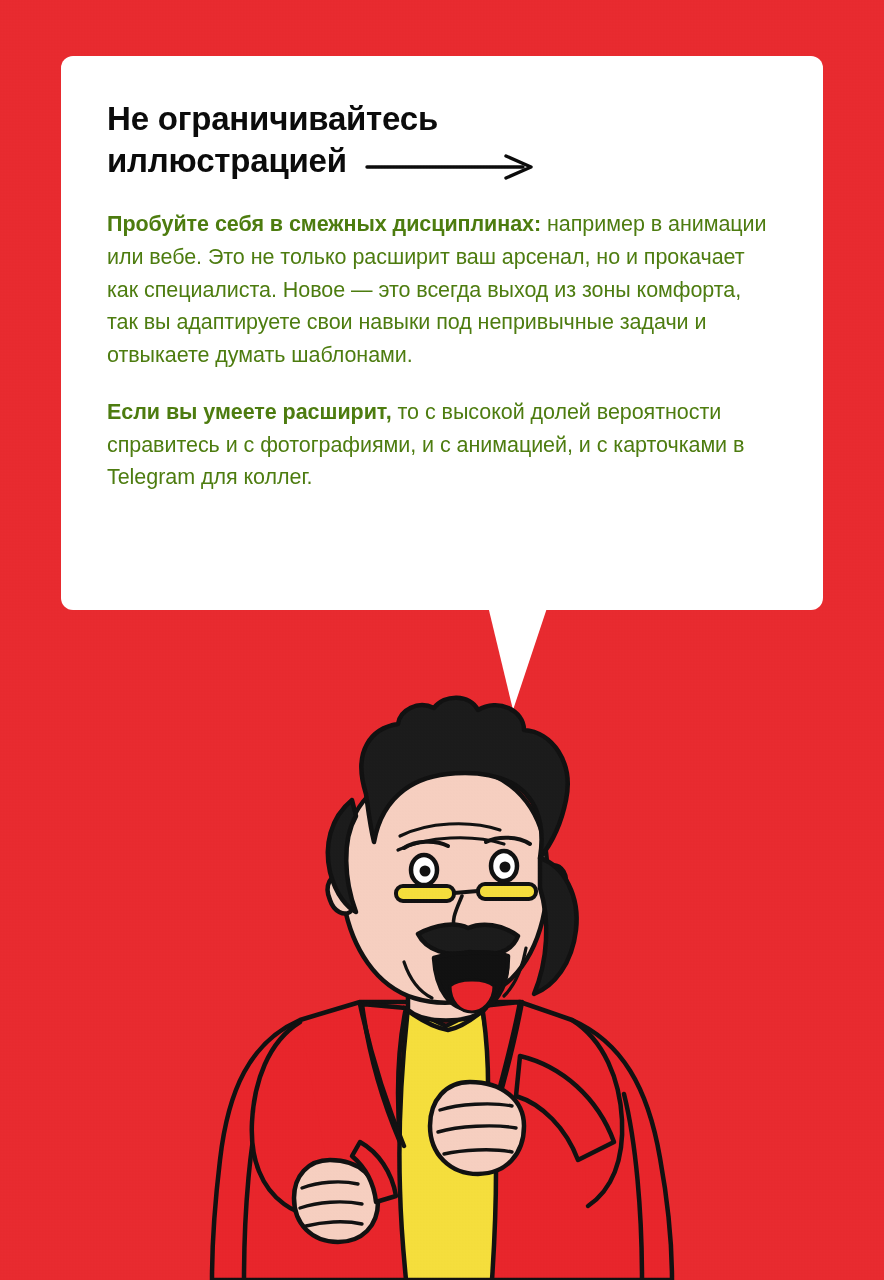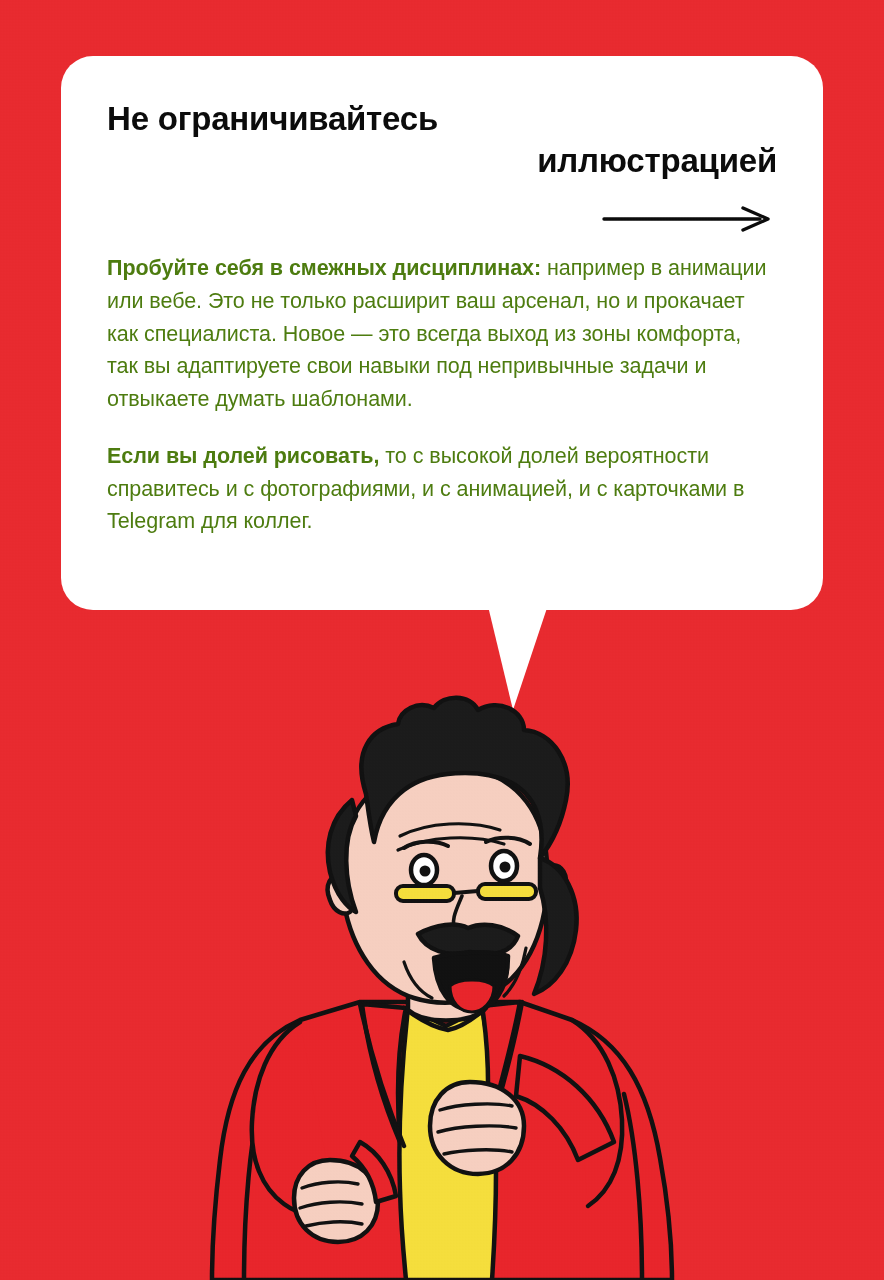--- a/index.html
+++ b/index.html
@@ -28,21 +28,21 @@
   }
 
   
   .bubble {
     position: absolute;
     left: 61px;
     top: 56px;
     width: 762px;
     height: 554px;
     background: #FFFFFF;
-    border-radius: 32px;
+    border-radius: 12px;
     box-sizing: border-box;
     padding: 42px 46px 0 46px;
   }
   .bubble-tail {
     position: absolute;
     left: 487px;
     top: 602px;
     width: 70px;
     height: 110px;
   }
@@ -51,23 +51,22 @@
     font-size: 33px;
     line-height: 1.28;
     font-weight: bold;
     color: #0B0B0B;
     letter-spacing: -0.2px;
     margin: 0 0 26px 0;
     position: relative;
   }
   .headline .line2 {
     display: flex;
-    align-items: flex-end;
+    align-items: center;
     gap: 18px;
-    flex-direction: column;
   }
   .arrow {
     display: inline-block;
     width: 175px;
     height: 26px;
     flex: none;
   }
 
   .para {
     font-size: 21.5px;
@@ -105,21 +104,21 @@
           </svg>
         </span>
       </div>
     </h1>
 
     <p class="para">
       <b>Пробуйте себя в смежных дисциплинах:</b><span> например в анимации или вебе. Это не только расширит ваш арсенал, но и прокачает как специалиста. Новое — это всегда выход из зоны комфорта, так вы адаптируете свои навыки под непривычные задачи и отвыкаете думать шаблонами.</span>
     </p>
 
     <p class="para">
-      <b>Если вы долей рисовать,</b><span> то с высокой долей вероятности справитесь и с фотографиями, и с анимацией, и с карточками в Telegram для коллег.</span>
+      <b>Если вы умеете расширит,</b><span> то с высокой долей вероятности справитесь и с фотографиями, и с анимацией, и с карточками в Telegram для коллег.</span>
     </p>
   </div>
 
   <div class="bubble-tail">
     <svg viewBox="0 0 70 110" width="70" height="110" aria-hidden="true">
       <path d="M0 0 L62 0 L26 108 Z" fill="#FFFFFF"></path>
     </svg>
   </div>
 
   <div class="character">

